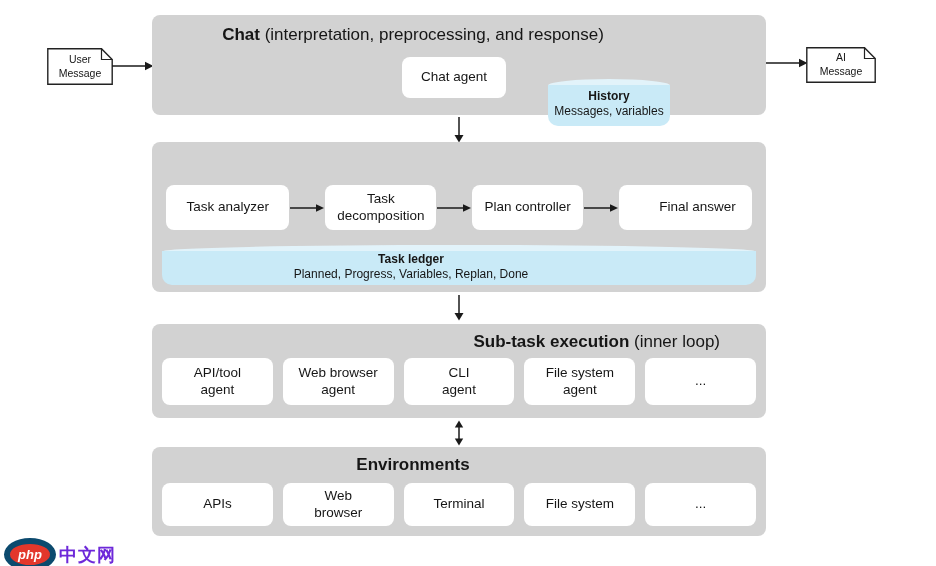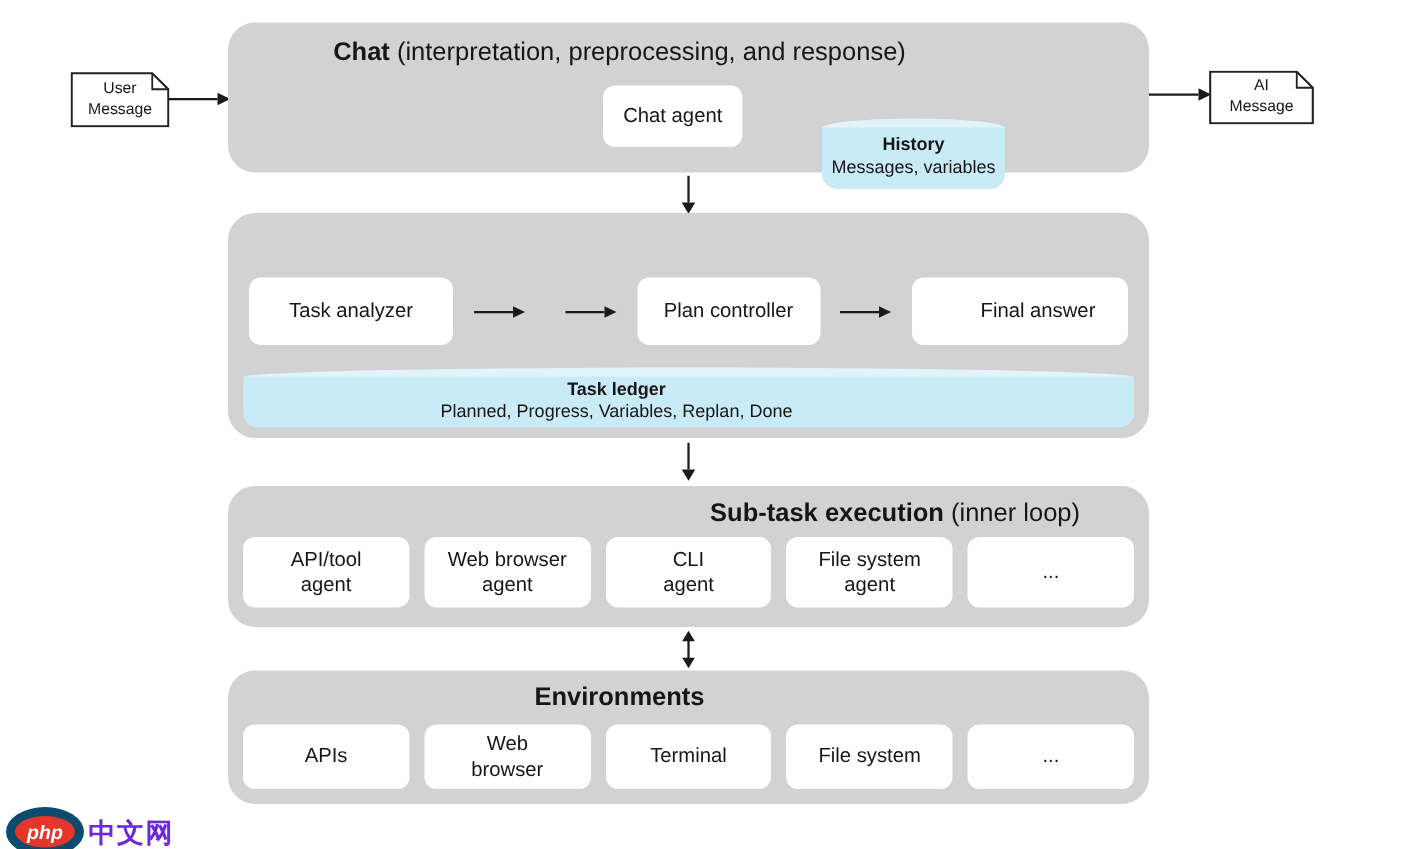--- a/index.html
+++ b/index.html
@@ -1,20 +1,20 @@
 <!DOCTYPE html>
 <html><head>
 <meta charset="utf-8">
 <style>
   html,body{margin:0;padding:0;}
   body{
     width:936px;height:566px;position:relative;background:#ffffff;
     font-family:"Liberation Sans", sans-serif;color:#161616;overflow:hidden;
   }
-  .sec{position:absolute;background:#d2d2d2;border-radius:18px;}
+  .sec{position:absolute;background:#d2d2d2;border-radius:8px;}
   .sec-title{
     position:absolute;top:10px;left:0;width:100%;text-align:center;
     font-size:17px;color:#161616;transform:translateX(-46px);white-space:nowrap;
   }
   .sec-title .tb{font-weight:700;}
   .card{
     background:#ffffff;border-radius:8px;display:flex;align-items:center;
     justify-content:center;text-align:center;font-size:13.5px;line-height:1.2;
     color:#161616;
   }
@@ -76,21 +76,21 @@
     <path d="M58.5,0.8 L58.5,11.5 L69.2,11.5" fill="none" stroke="#222222" stroke-width="1.2"></path>
   </svg>
   <div class="io-label pre">AI
 Message</div>
 </div>
 
 <div class="sec" style="left:152px;top:15px;width:614px;height:100px;">
   <div class="sec-title">
     <span class="tb">Chat</span><span> (interpretation, preprocessing, and response)</span>
   </div>
-  <div class="card abs" style="left:250px;top:42px;width:93px;height:41px;">
+  <div class="card abs" style="left:250px;top:42px;width:104px;height:41px;">
     <span>Chat agent</span>
   </div>
   <div class="cyl" style="left:396px;top:40px;width:122px;height:47px;margin-top:24px;">
     <div class="rim"></div>
     <div class="bodyy"></div>
     <div class="ctext" style="padding-top:10px;">
       <div class="ct-title">History</div>
       <div class="ct-sub">Messages, variables</div>
     </div>
   </div>
@@ -103,20 +103,22 @@
 
 <div class="sec" style="left:152px;top:142px;width:614px;height:150px;">
   <div class="row" style="left:14px;right:14px;top:43px;height:45px;">
     <div class="card pre" style="width:136px;">Task analyzer</div>
     <div class="h-arrow">
       <svg width="36" height="12">
           <line class="arrow-line" x1="1" y1="6" x2="27" y2="6"></line>
           <polygon class="arrow-head" points="27,2.2 35,6 27,9.8"></polygon>
         </svg>
     </div>
+    <div class="card pre" style="width:122px;">Task
+decomposition</div>
     <div class="h-arrow">
       <svg width="36" height="12">
           <line class="arrow-line" x1="1" y1="6" x2="27" y2="6"></line>
           <polygon class="arrow-head" points="27,2.2 35,6 27,9.8"></polygon>
         </svg>
     </div>
     <div class="card pre" style="width:122px;">Plan controller</div>
     <div class="h-arrow">
       <svg width="36" height="12">
           <line class="arrow-line" x1="1" y1="6" x2="27" y2="6"></line>

